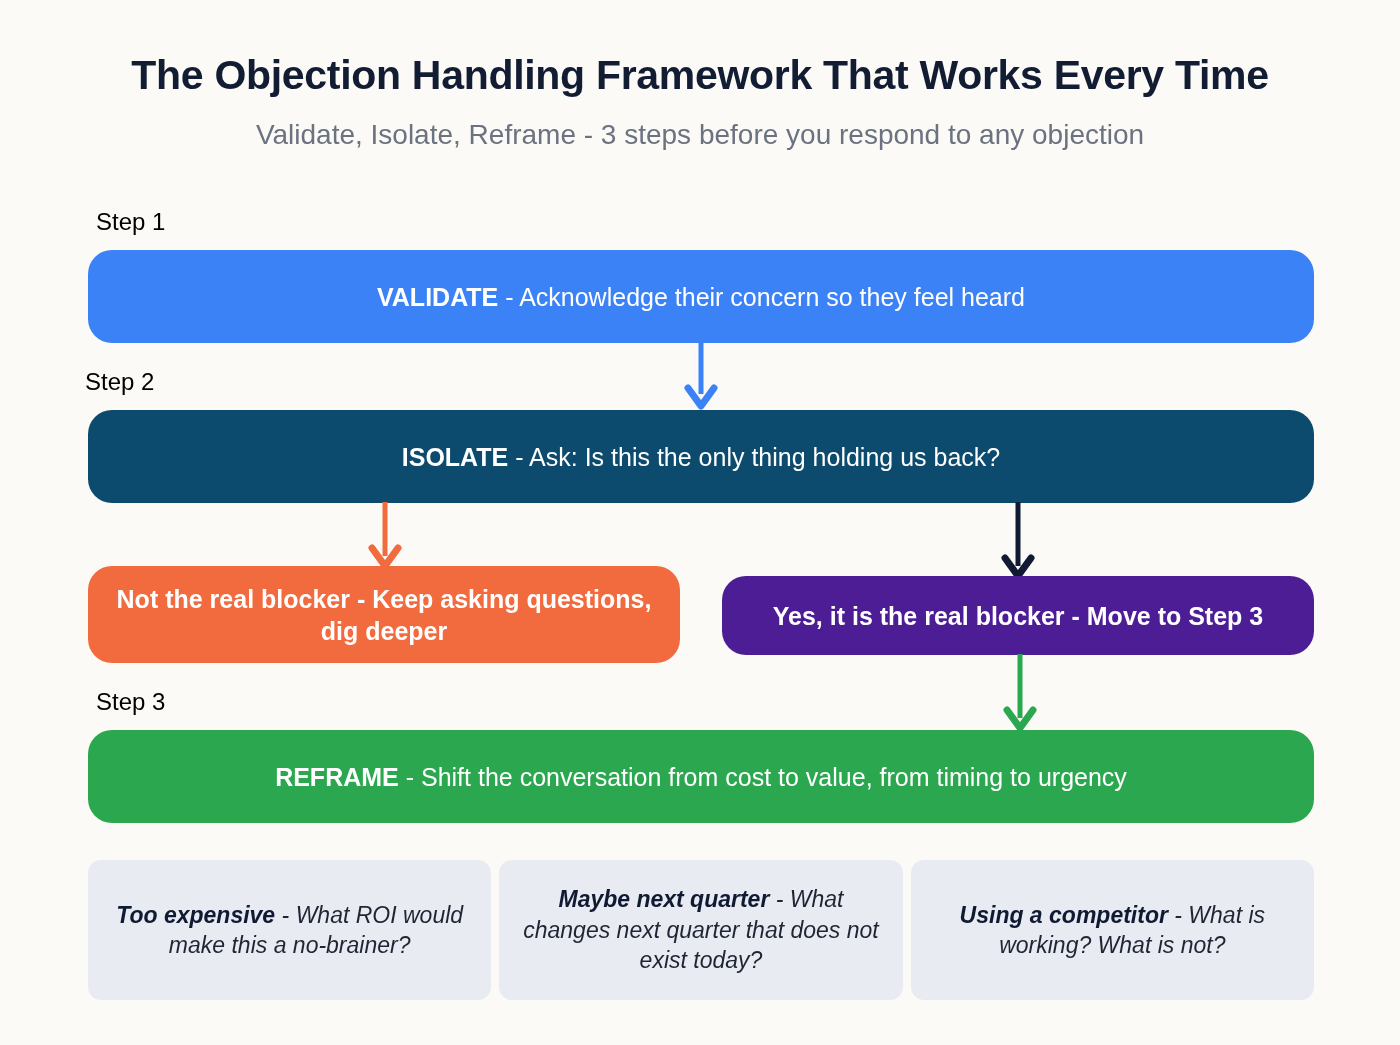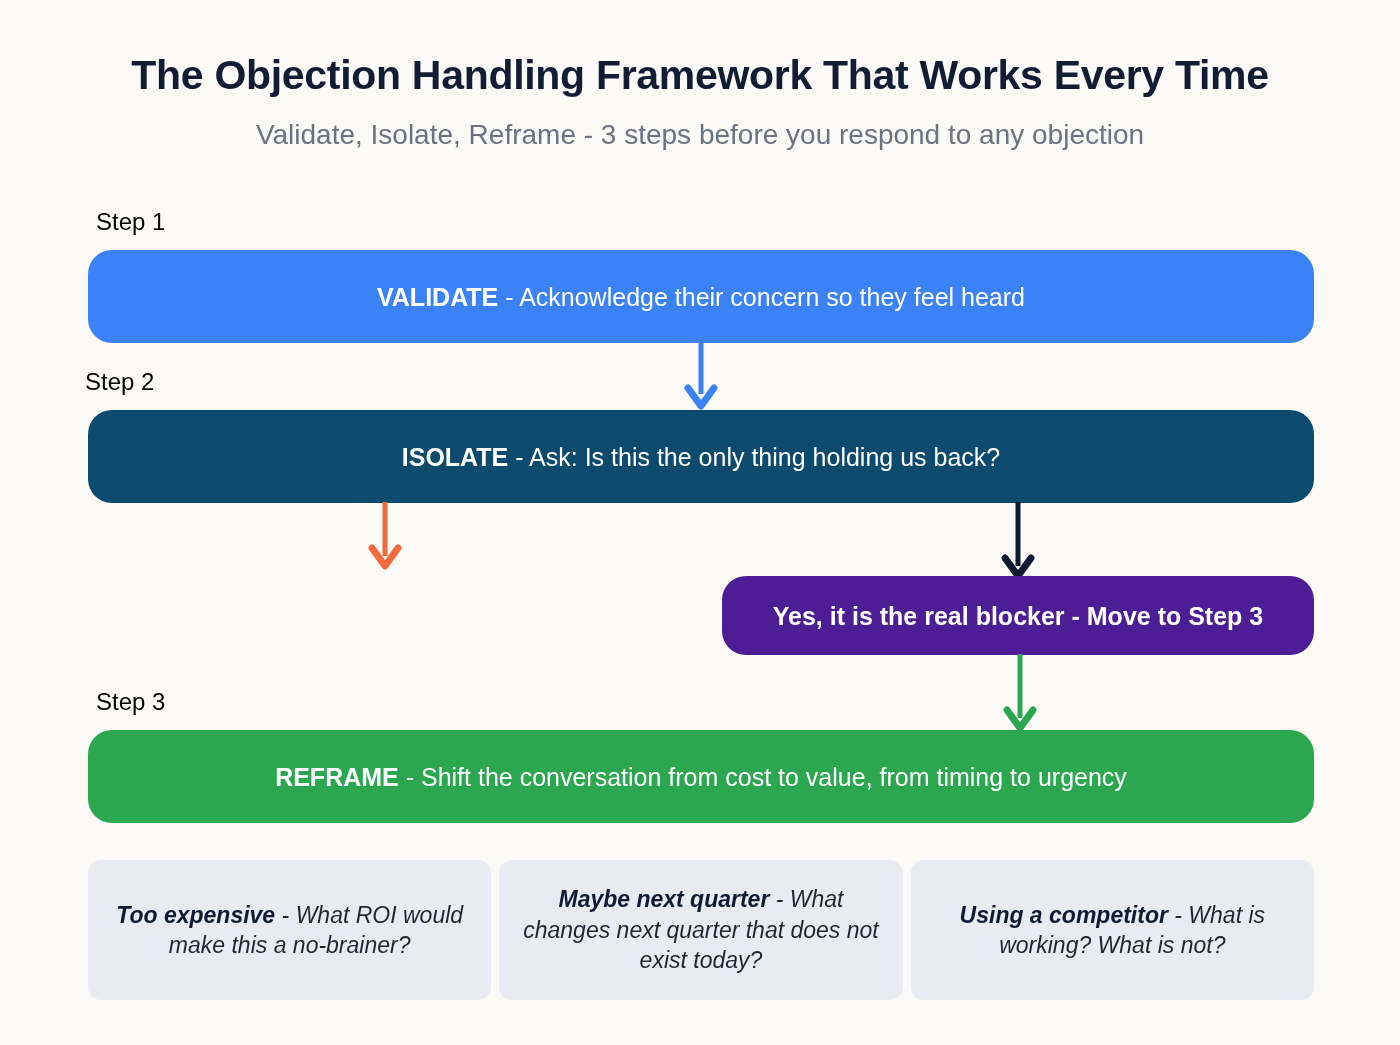--- a/index.html
+++ b/index.html
@@ -175,20 +175,23 @@
   <svg class="arrow-svg" style="left:368px; top:502px;" width="34" height="70" viewBox="0 0 34 70">
     <line x1="17" y1="0" x2="17" y2="54" stroke="#f26b3e" stroke-width="5"></line>
     <path d="M 4 46 L 17 64 L 30 46" fill="none" stroke="#f26b3e" stroke-width="7" stroke-linecap="round" stroke-linejoin="round"></path>
   </svg>
 
   <svg class="arrow-svg" style="left:1001px; top:502px;" width="34" height="80" viewBox="0 0 34 80">
     <line x1="17" y1="0" x2="17" y2="64" stroke="#101a33" stroke-width="5"></line>
     <path d="M 4 56 L 17 74 L 30 56" fill="none" stroke="#101a33" stroke-width="7" stroke-linecap="round" stroke-linejoin="round"></path>
   </svg>
 
+  <div class="bar bar-branch-no">
+    <span>Not the real blocker - Keep asking questions, dig deeper</span>
+  </div>
   <div class="bar bar-branch-yes">
     <span>Yes, it is the real blocker - Move to Step 3</span>
   </div>
 
   <svg class="arrow-svg" style="left:1003px; top:654px;" width="34" height="80" viewBox="0 0 34 80">
     <line x1="17" y1="0" x2="17" y2="64" stroke="#2ba84f" stroke-width="5"></line>
     <path d="M 4 56 L 17 74 L 30 56" fill="none" stroke="#2ba84f" stroke-width="7" stroke-linecap="round" stroke-linejoin="round"></path>
   </svg>
 
   <div class="step-label step3-label">Step 3</div>

